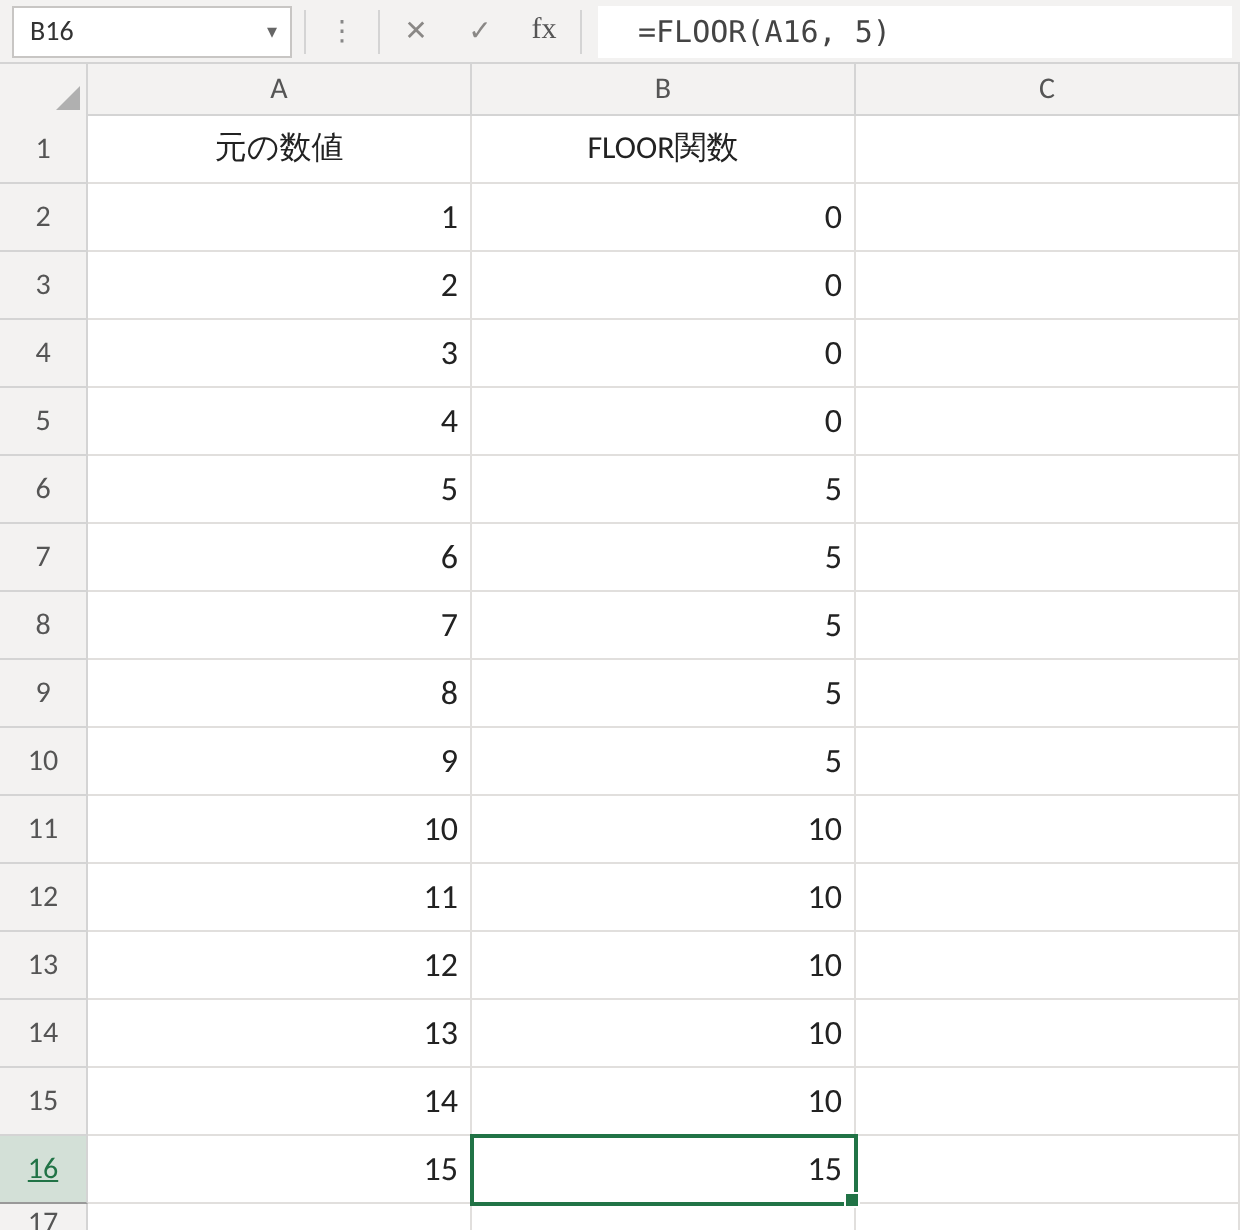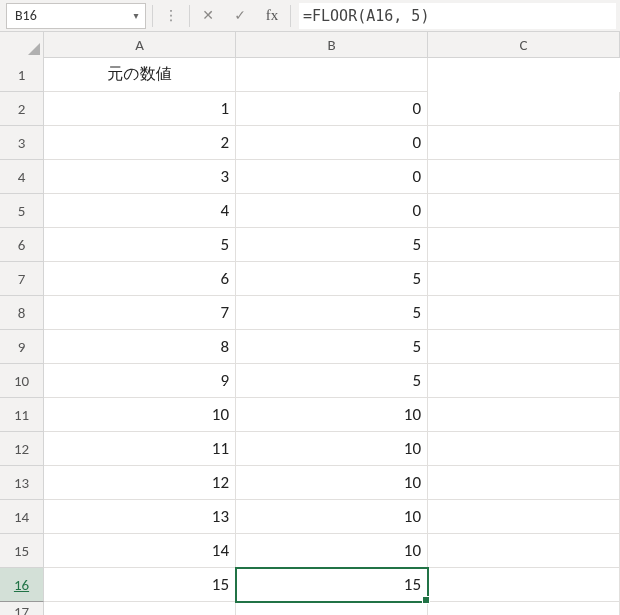--- a/index.html
+++ b/index.html
@@ -76,21 +76,21 @@
   }
   .fb-btn.options {
     color: #888;
   }
   .formula-input {
     flex: 1 1 auto;
     height: 26px;
     margin: 3px 4px 3px 6px;
     background: #fff;
     border: none;
-    padding: 0 4px;
+    padding: 0 20px;
     font-size: 15px;
     color: #444;
     display: flex;
     align-items: center;
     font-family: Consolas, "Meiryo", monospace;
   }
 
   
   .grid {
     width: 100%;
@@ -221,20 +221,21 @@
   <div class="col-headers">
     <div class="select-all-triangle"></div>
     <div class="col-header col-A">A</div>
     <div class="col-header col-B">B</div>
     <div class="col-header col-C">C</div>
   </div>
 
   <div class="row">
     <div class="row-header">1</div>
     <div class="cell colA header-label">元の数値</div>
+    <div class="cell colB header-label">FLOOR関数</div>
     <div class="cell colC"></div>
   </div>
 
   <div class="row">
     <div class="row-header">2</div>
     <div class="cell colA">1</div>
     <div class="cell colB">0</div>
     <div class="cell colC"></div>
   </div>
   <div class="row">

